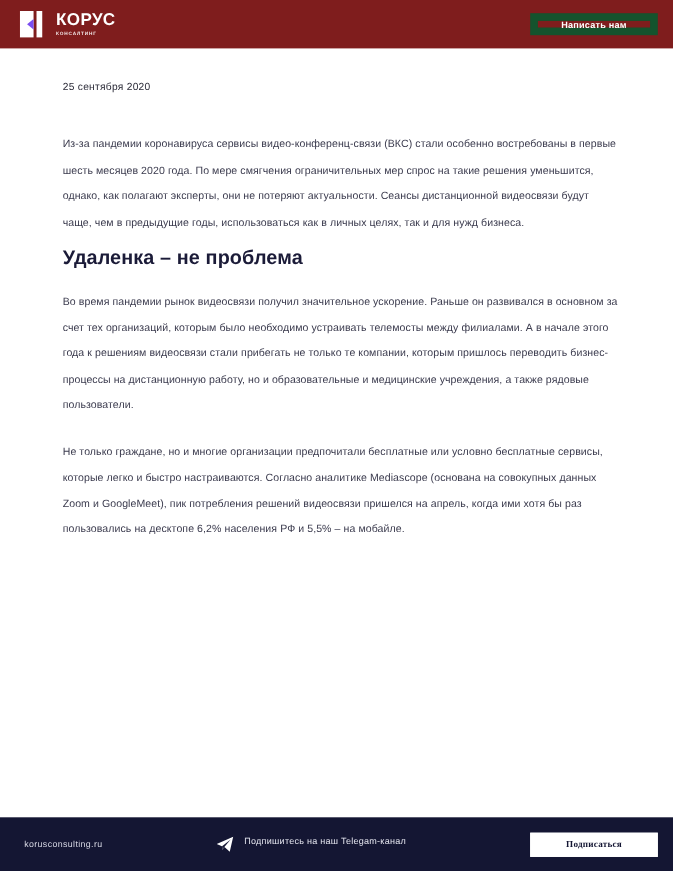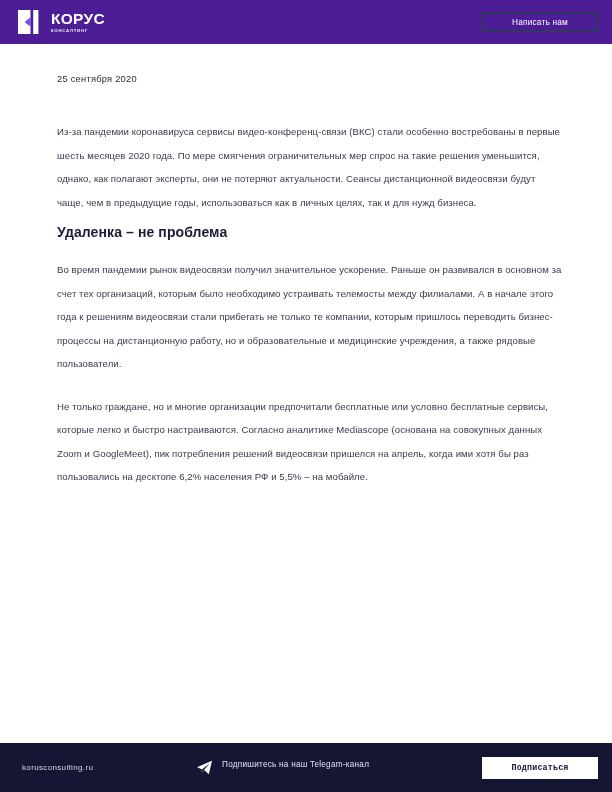--- a/index.html
+++ b/index.html
@@ -21,21 +21,21 @@
     height: 792px;
     position: relative;
     display: flex;
     flex-direction: column;
     background: #ffffff;
   }
 
   
   .header {
     height: 44px;
-    background: #4c1d95;
+    background: #7f1d1d;
     display: flex;
     align-items: center;
     justify-content: space-between;
     padding: 0 14px 0 18px;
     box-sizing: border-box;
     flex: 0 0 auto;
   }
 
   .brand {
     display: flex;
@@ -67,26 +67,26 @@
   .brand-sub {
     color: #ffffff;
     font-size: 4.3px;
     font-weight: bold;
     letter-spacing: 0.75px;
     margin-top: 2.5px;
     opacity: 0.92;
   }
 
   .header-btn {
-    border: 1px solid #14532d;
+    border: 7px solid #14532d;
     color: #ffffff;
     background: transparent;
     font-family: inherit;
     font-size: 8.3px;
-    font-weight: normal;
+    font-weight: bold;
     letter-spacing: 0.2px;
     padding: 0 10px;
     height: 20px;
     min-width: 116px;
     display: inline-flex;
     align-items: center;
     justify-content: center;
     cursor: pointer;
     box-sizing: border-box;
   }
@@ -121,21 +121,21 @@
     margin: 12px 0 19px 0;
     letter-spacing: 0.07px;
     max-width: 505px;
   }
 
   .article-p.tight {
     margin-bottom: 10px;
   }
 
   .article-h2 {
-    font-size: 14px;
+    font-size: 18px;
     font-weight: bold;
     color: #1b1b38;
     margin: 0 0 18px 0;
     letter-spacing: 0.1px;
   }
 
   
   .footer {
     height: 49px;
     background: #141633;
@@ -173,21 +173,21 @@
     color: #e3e4ee;
     font-size: 8.2px;
     letter-spacing: 0.25px;
     white-space: nowrap;
   }
 
   .footer-btn {
     border: 1px solid #ffffff;
     background: #ffffff;
     color: #141633;
-    font-family: Liberation Mono, monospace;
+    font-family: Liberation Serif, serif;
     font-size: 8.3px;
     font-weight: bold;
     letter-spacing: 0.2px;
     height: 22px;
     min-width: 116px;
     display: inline-flex;
     align-items: center;
     justify-content: center;
     cursor: pointer;
     flex: 0 0 auto;

